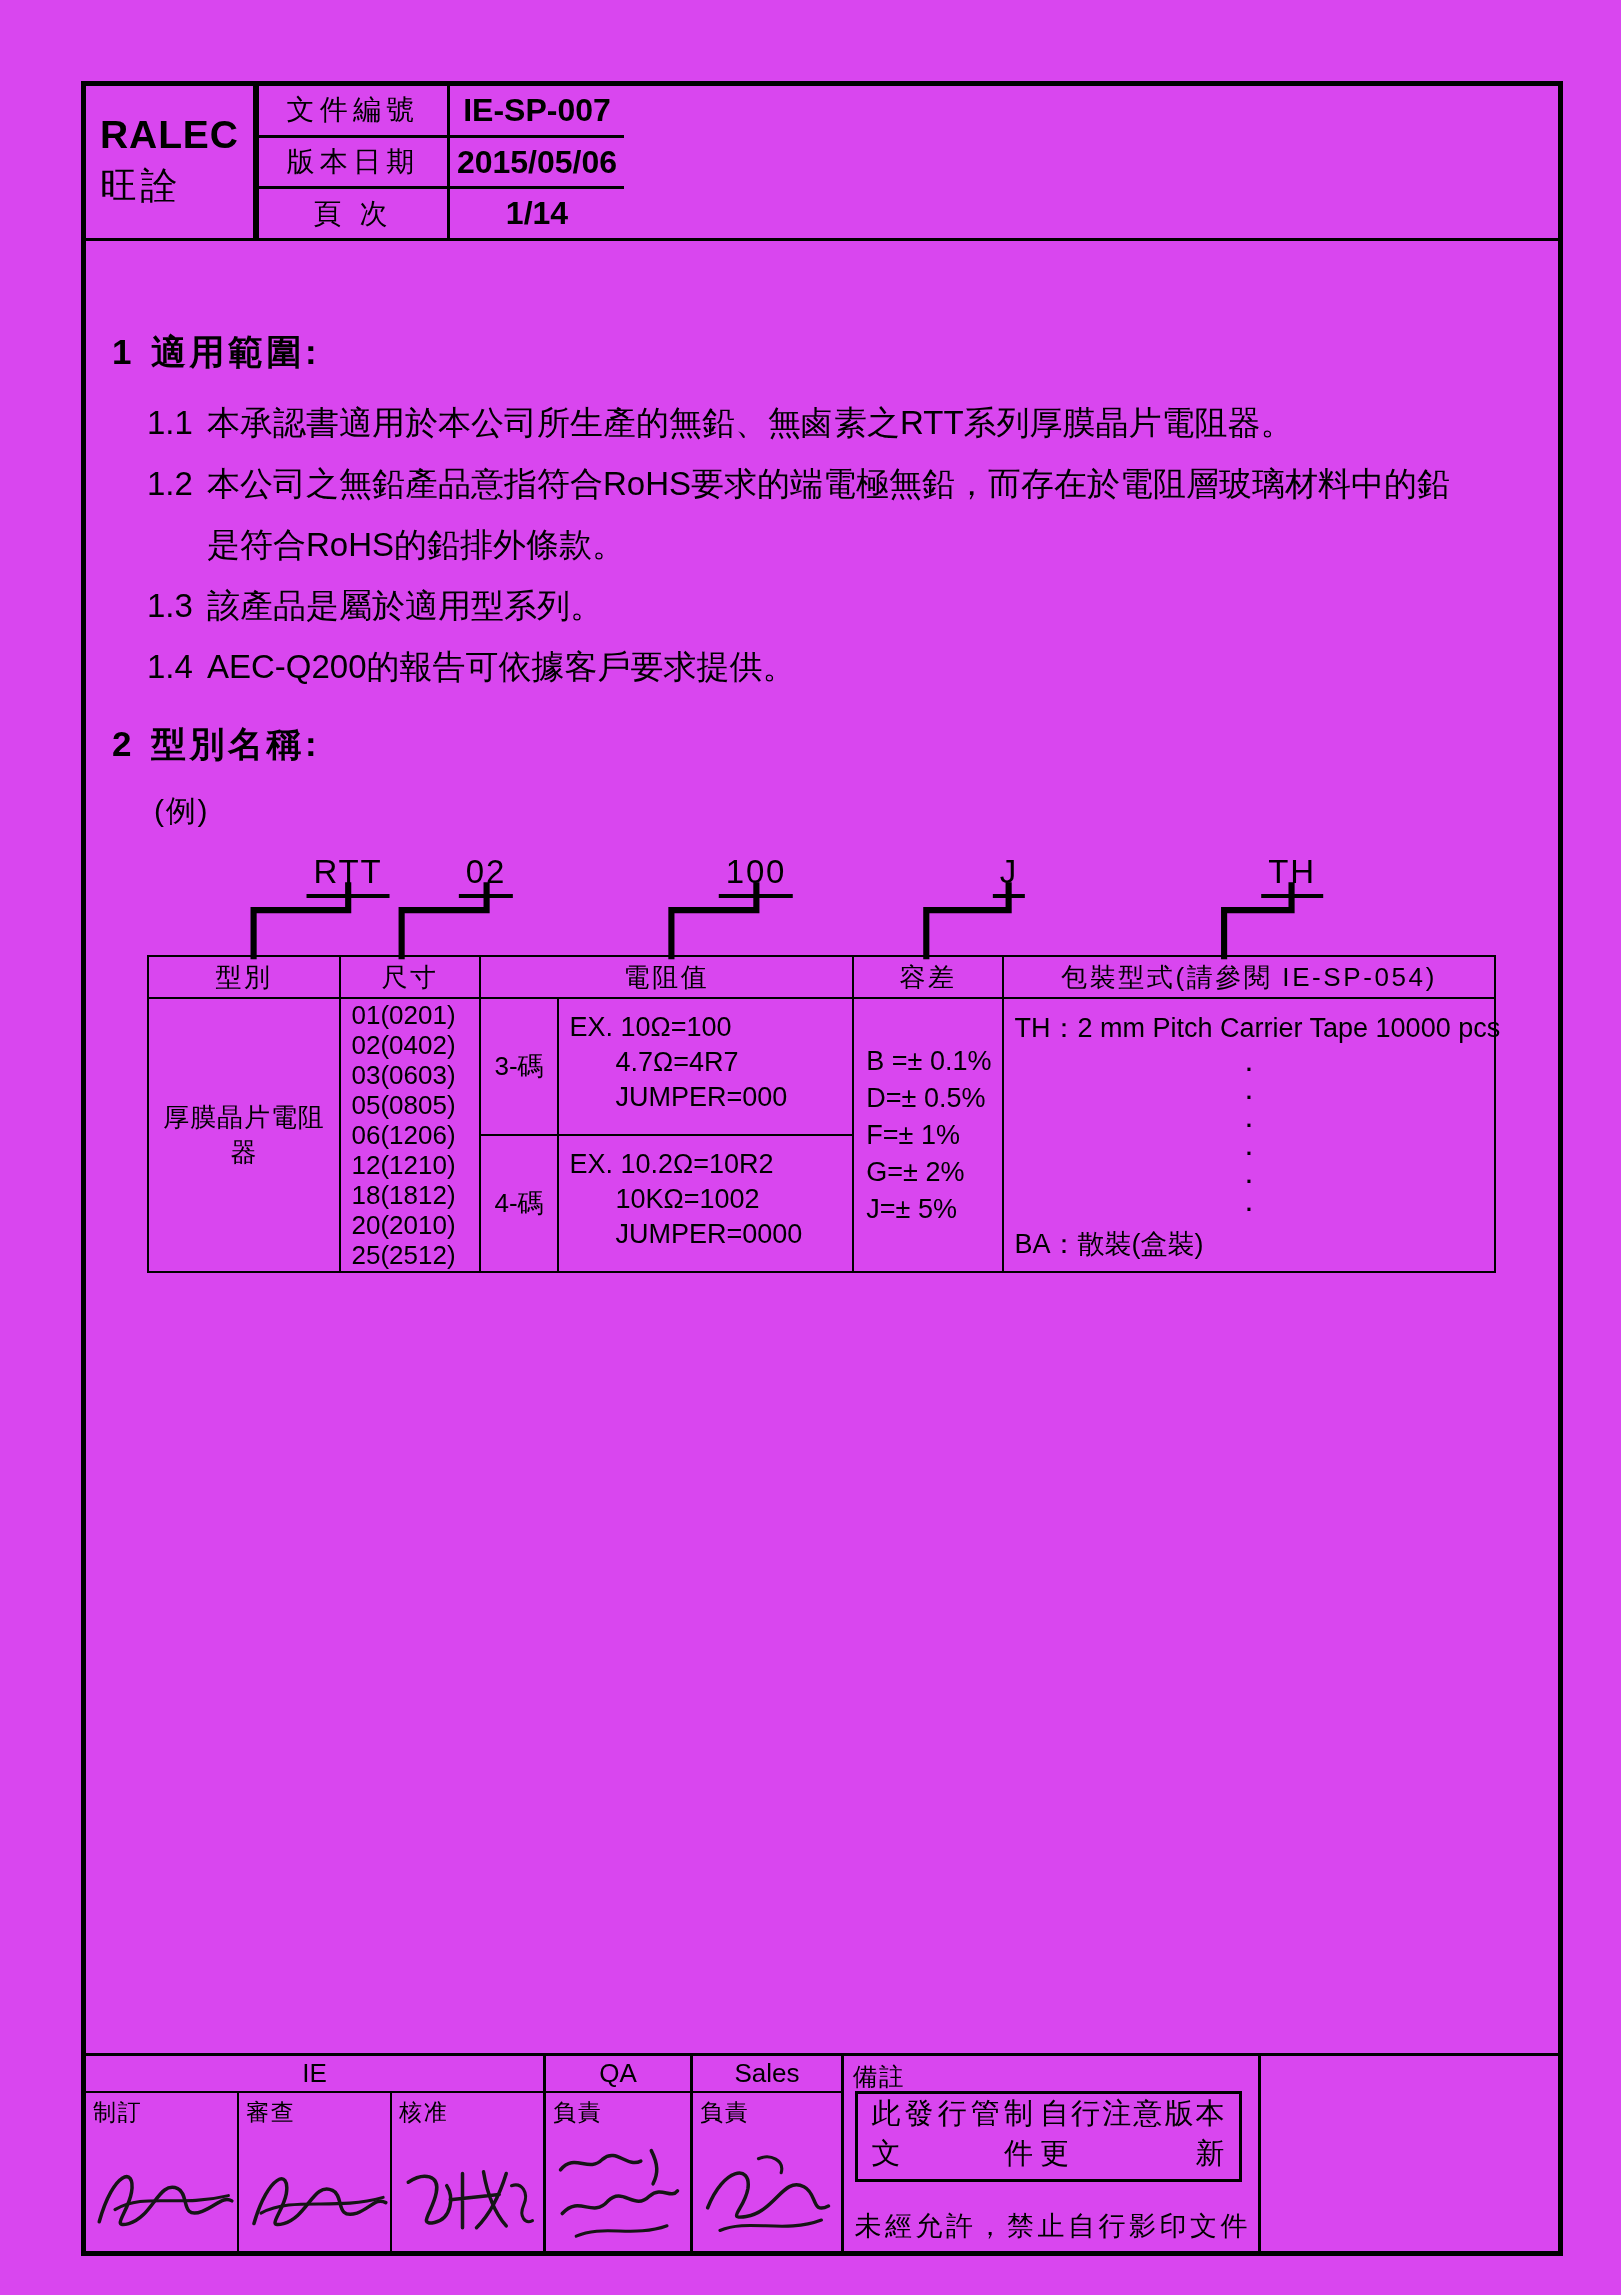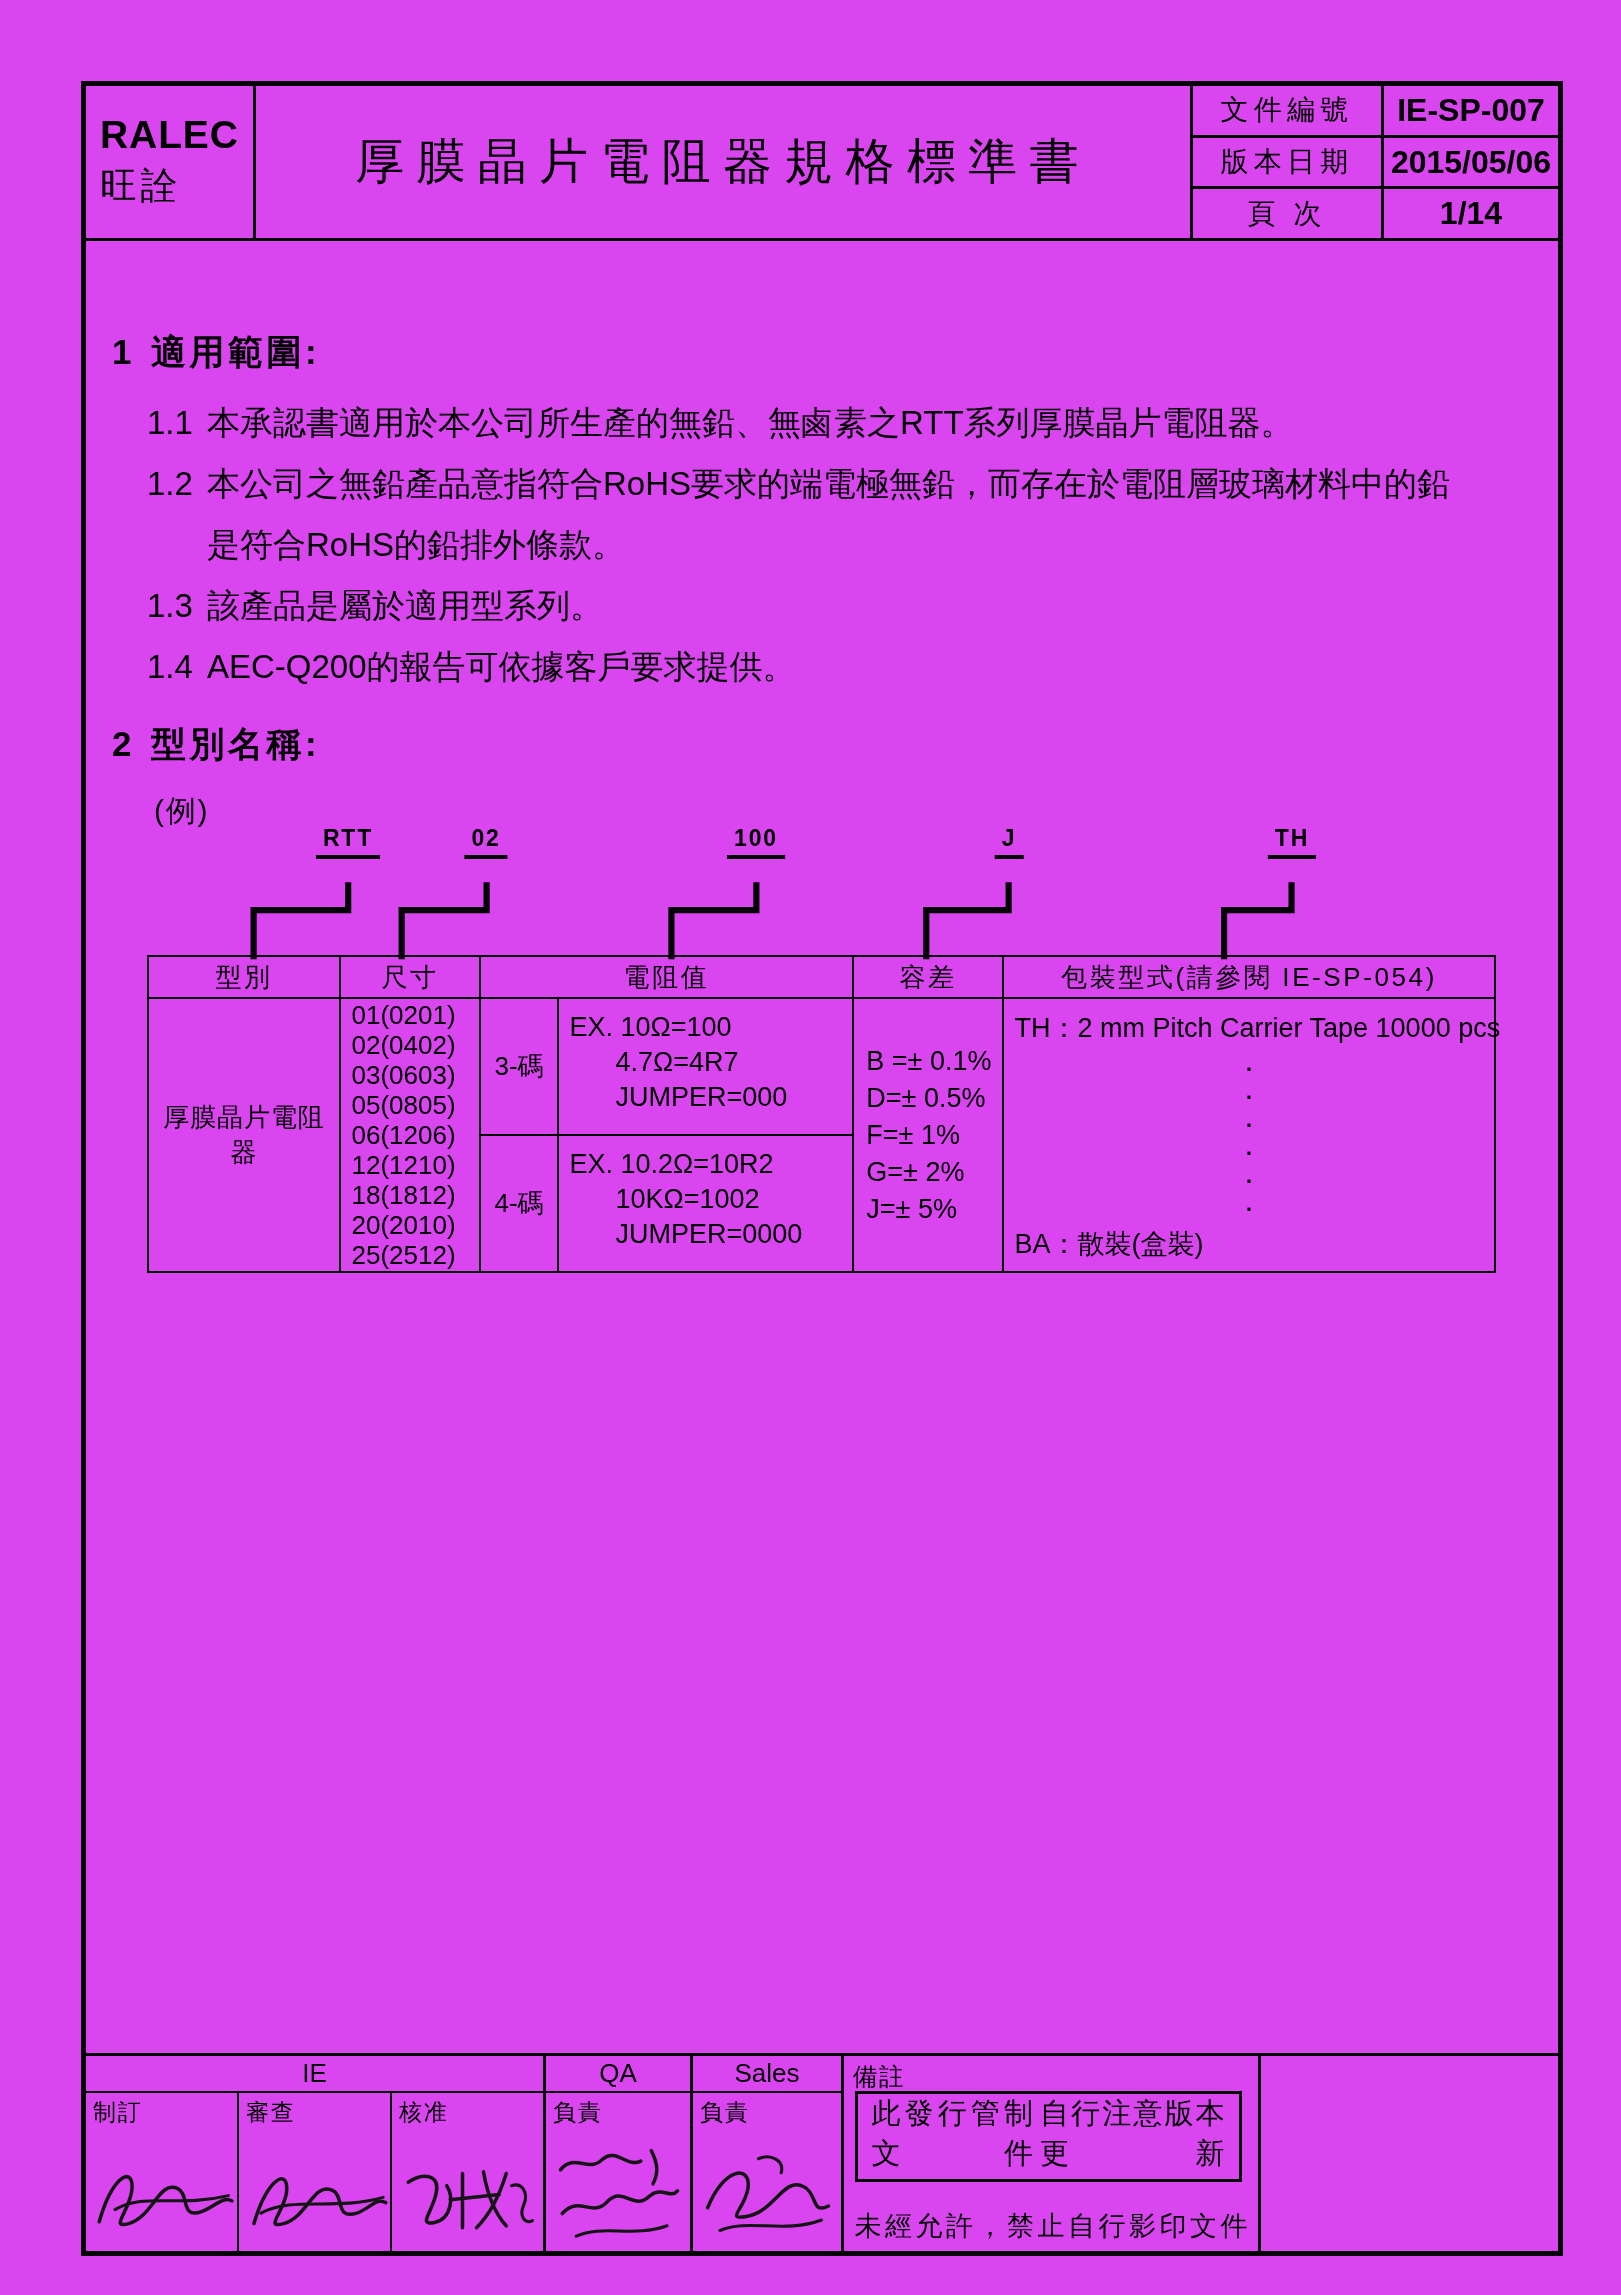--- a/index.html
+++ b/index.html
@@ -27,21 +27,21 @@
   
   .body { flex:1 1 auto; position:relative; }
   .sec-heading { position:absolute; font-size:35px; font-weight:bold; letter-spacing:3.5px; white-space:nowrap; }
   .sec1-heading { left:26px; top:88px; }
   .sec2-heading { left:26px; top:480px; }
   .sec-num { margin-right:16px; }
   .items { position:absolute; left:121px; top:151px; width:1253px; font-size:33px; line-height:61px; }
   .item { padding-left:0; }
   .item .num { display:inline-block; width:60px; margin-left:-60px; font-weight:normal; }
   .example-label { position:absolute; left:68px; top:550px; font-size:30px; letter-spacing:1.8px; }
-  .code { position:absolute; top:584px; transform:translateX(-50%); font-size:23px; font-weight:bold; border-bottom:4.4px solid #000; padding:0 7px 2.6px 7px; letter-spacing:1.8px; }
+  .code { position:absolute; top:612px; transform:translateX(-50%); font-size:33px; font-weight:normal; border-bottom:4.4px solid #000; padding:0 7px 2.6px 7px; letter-spacing:1.8px; }
   .connectors { position:absolute; left:0; top:0; width:1473px; height:727px; pointer-events:none; }
   .connectors polyline { fill:none; stroke:#000; stroke-width:7; }
   
   .spec-table { position:absolute; left:61px; top:714px; width:1347px; border-collapse:collapse; table-layout:fixed; }
   .spec-table th, .spec-table td { border:2.6px solid #000; box-sizing:border-box; font-weight:normal; }
   .spec-table th { height:42px; font-size:26px; letter-spacing:2.6px; text-align:center; }
   .cell-type { text-align:center; vertical-align:middle; font-size:26px; letter-spacing:0.9px; }
   .cell-size { vertical-align:middle; font-size:26px; line-height:30px; padding-left:10.5px; }
   .cell-code { text-align:center; vertical-align:middle; font-size:26px; }
   .cell-ex { vertical-align:top; font-size:27px; line-height:35px; padding:10.5px 7px 7px 10.5px; }
@@ -79,21 +79,20 @@
 <body>
 
 <div class="page">
   <div class="frame">
 
     <div class="header">
       <div class="logo-cell">
         <div class="logo-title">RALEC</div>
         <div class="logo-sub">旺詮</div>
       </div>
-      <div class="title-cell">厚膜晶片電阻器規格標準書</div>
       <div class="meta-cell">
         <div class="meta-row">
           <div class="meta-label">文件編號</div>
           <div class="meta-value">IE-SP-007</div>
         </div>
         <div class="meta-row">
           <div class="meta-label">版本日期</div>
           <div class="meta-value">2015/05/06</div>
         </div>
         <div class="meta-row">

